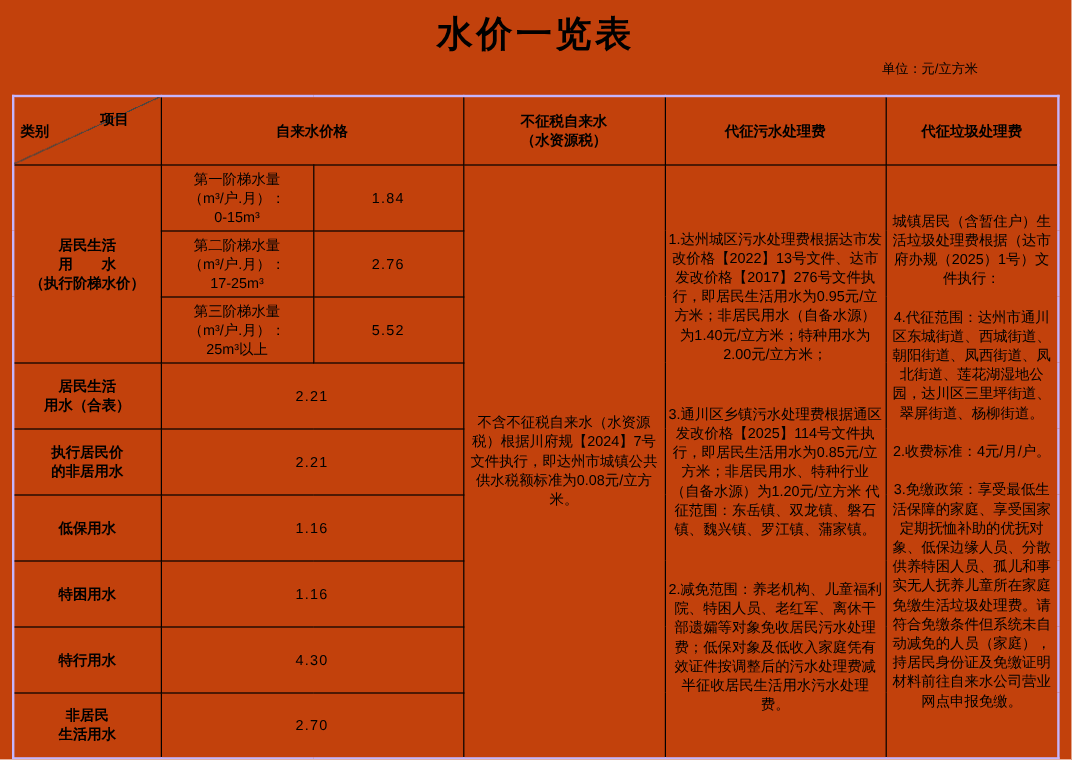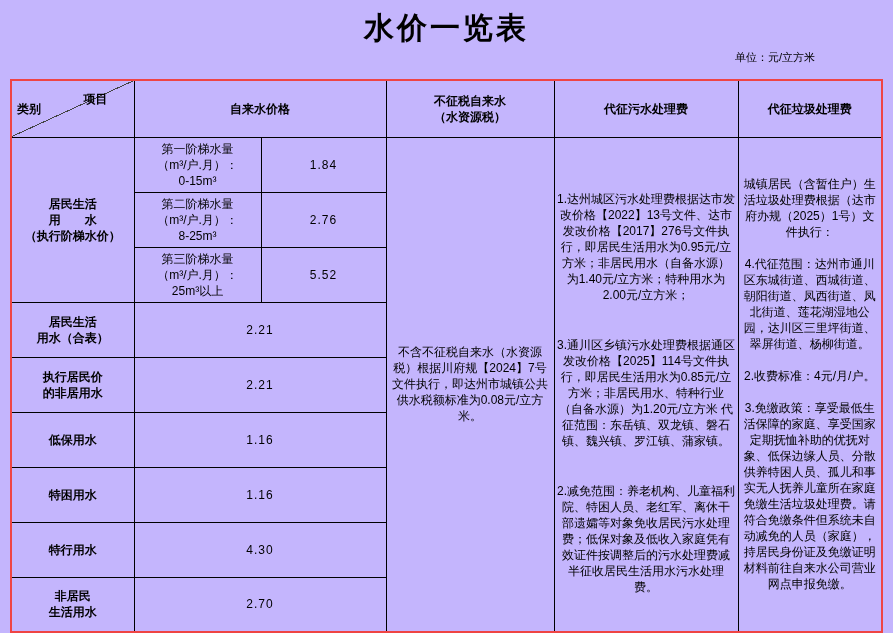--- a/index.html
+++ b/index.html
@@ -1,38 +1,38 @@
 <!DOCTYPE html>
 <html><head>
 <meta charset="utf-8">
 <style>
   html,body{margin:0;padding:0;background:#ffffff;}
   .page{
     position:relative;
     width:893px;height:633px;
-    background:#c4b5fd;
+    background:#c2410c;
     font-family:"Liberation Sans","DejaVu Sans",sans-serif;
     color:#000;
     overflow:hidden;
   }
   .title{
     position:absolute;top:8px;left:0;width:893px;
     text-align:center;
     font-family:"DejaVu Serif","Liberation Serif",serif;
     font-size:30px;font-weight:bold;letter-spacing:3px;
   }
   .unit-label{
     position:absolute;top:50px;left:735px;
     font-size:11px;font-weight:normal;
   }
   table.price-table{
     position:absolute;left:10px;top:79px;
     border-collapse:collapse;table-layout:fixed;
     width:871px;
-    border:2px solid #ef4444;
+    border:2px solid #c4b5fd;
     padding-left:36px;
   }
   table.price-table td, table.price-table th{
     border:1px solid #000;
     padding:1px 2px;
     vertical-align:middle;
     text-align:center;
     font-size:12px;
     line-height:16px;
     overflow:hidden;
@@ -108,21 +108,21 @@
       <td class="longtext garbage-cell" rowspan="9">
         <div class="para">城镇居民（含暂住户）生活垃圾处理费根据（达市府办规（2025）1号）文件执行：</div>
         <div class="para">4.代征范围：达州市通川区东城街道、西城街道、朝阳街道、凤西街道、凤北街道、莲花湖湿地公园，达川区三里坪街道、翠屏街道、杨柳街道。</div>
         <div class="para">2.收费标准：4元/月/户。</div>
         <div class="para">3.免缴政策：享受最低生活保障的家庭、享受国家定期抚恤补助的优抚对象、低保边缘人员、分散供养特困人员、孤儿和事实无人抚养儿童所在家庭免缴生活垃圾处理费。请符合免缴条件但系统未自动减免的人员（家庭），持居民身份证及免缴证明材料前往自来水公司营业网点申报免缴。</div>
       </td>
     </tr>
     <tr style="height:55px;">
       <td class="tier">第二阶梯水量
 （m³/户.月）：
-8-25m³</td>
+17-25m³</td>
       <td class="price">2.76</td>
     </tr>
     <tr style="height:55px;">
       <td class="tier">第三阶梯水量
 （m³/户.月）：
 25m³以上</td>
       <td class="price">5.52</td>
     </tr>
 
     <tr style="height:55px;">

